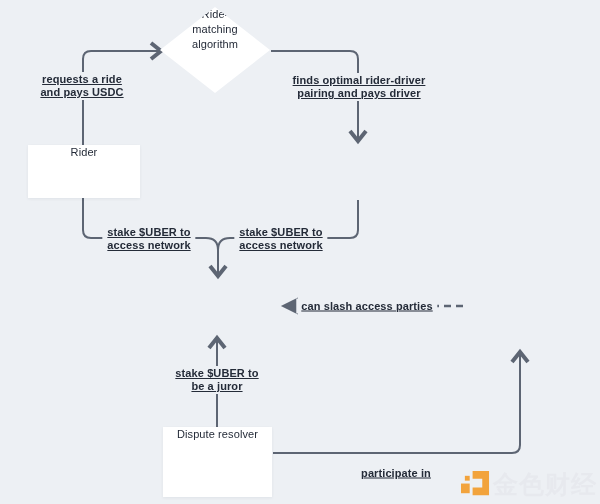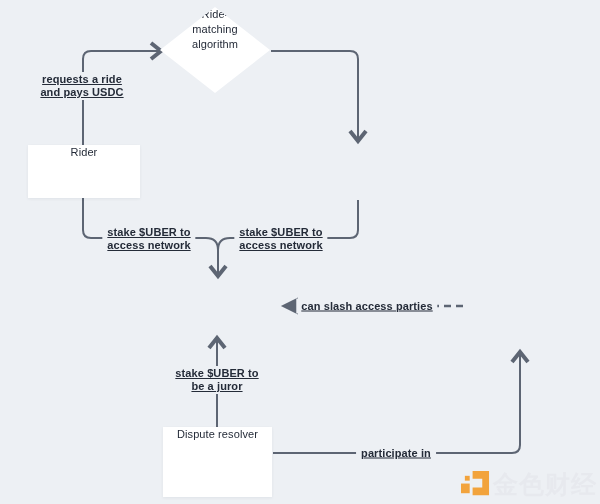--- a/index.html
+++ b/index.html
@@ -108,28 +108,30 @@
 
 
 
 
   <div class="node rect" style="left:163px;top:427px;width:109px;height:70px;">
     <span>Dispute resolver</span>
   </div>
 
   <div class="edge-label" style="left:82px;top:86px;">requests a ride
 and pays USDC</div>
+  <div class="edge-label" style="left:359px;top:87px;">finds optimal rider-driver
+pairing and pays driver</div>
   <div class="edge-label" style="left:149px;top:239px;">stake $UBER to
 access network</div>
   <div class="edge-label" style="left:281px;top:239px;">stake $UBER to
 access network</div>
   <div class="edge-label" style="left:367px;top:306px;">can slash access parties</div>
   <div class="edge-label" style="left:217px;top:380px;">stake $UBER to
 be a juror</div>
-  <div class="edge-label" style="left:396px;top:453px;">participate in</div>
+  <div class="edge-label" style="left:396px;top:473px;">participate in</div>
 
   <div class="watermark">
     <svg width="29" height="30" viewBox="0 0 30 31">
       <rect x="4" y="6" width="5" height="5" fill="var(--watermark-orange)"></rect>
       <rect x="0" y="14" width="9" height="10" fill="var(--watermark-orange)"></rect>
       <path d="M12 1 h17 v25 h-17 v-8 h10 v-9 h-10 z" fill="var(--watermark-orange)"></path>
     </svg>
     <span class="wm-text">金色财经</span>
   </div>
 

